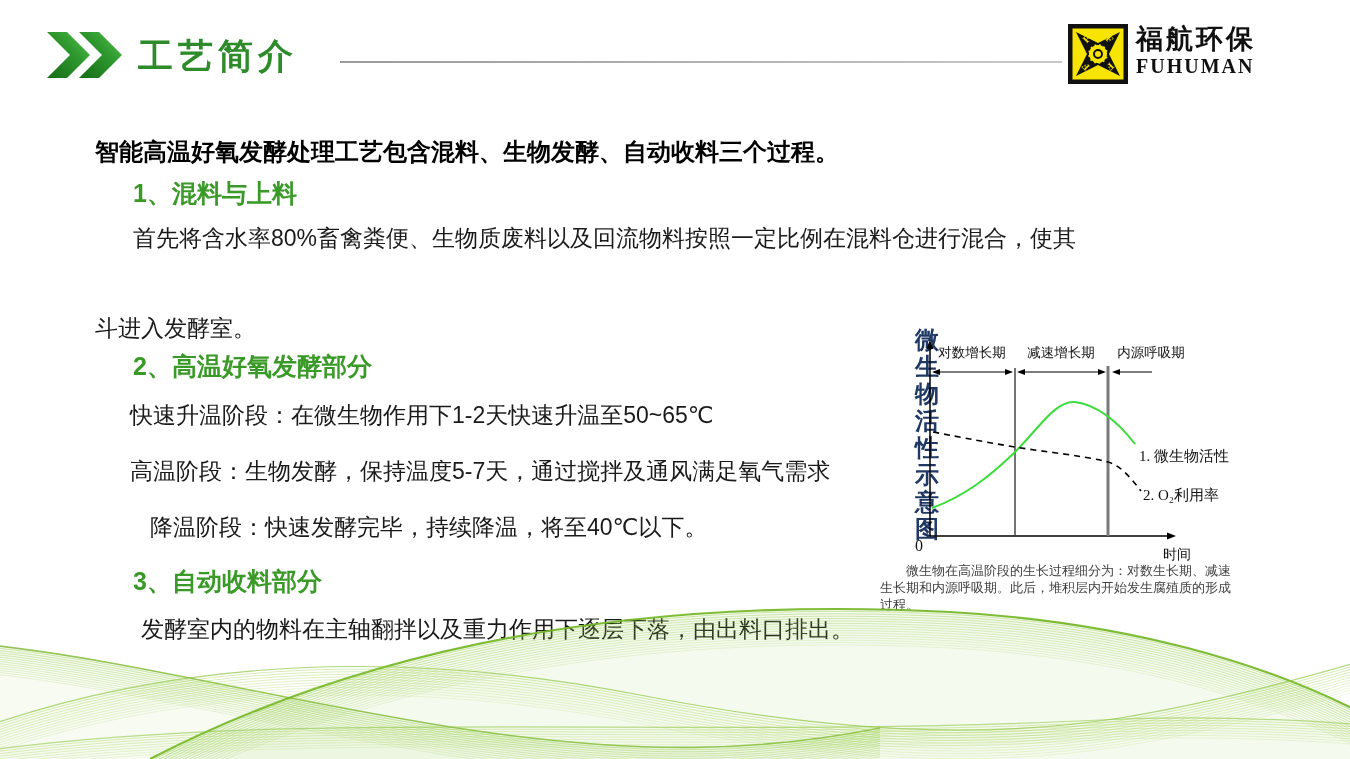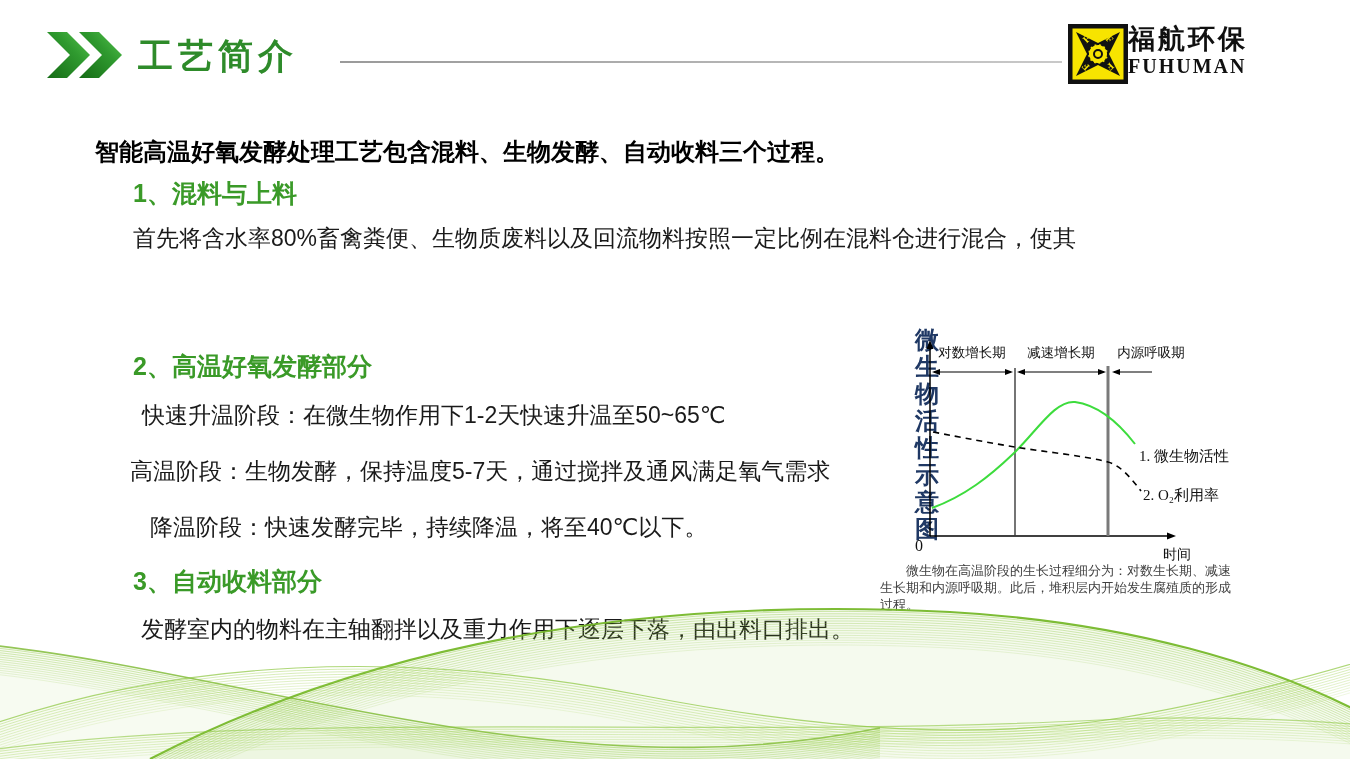--- a/index.html
+++ b/index.html
@@ -5,21 +5,21 @@
   html,body{margin:0;padding:0;}
   body{font-family:"Liberation Sans","DejaVu Sans",sans-serif;}
   #slide{position:relative;width:1350px;height:759px;background:#ffffff;overflow:hidden;}
 
   
   .page-title{position:absolute;left:138px;top:33px;font-family:"Liberation Serif","DejaVu Serif",serif;
               font-size:35px;font-weight:bold;color:#2e8b2a;letter-spacing:5px;}
   .title-rule{position:absolute;left:340px;top:61px;width:722px;height:2px;
               background:linear-gradient(to right,#9a9a9a,#c9c9c9);}
   .logo{position:absolute;left:1068px;top:24px;display:flex;align-items:flex-start;}
-  .logo-text{margin-left:0;}
+  .logo-text{margin-left:8px;}
   .logo-cn{font-size:27px;font-weight:bold;color:#101010;letter-spacing:3px;line-height:30px;}
   .logo-en{font-family:"Liberation Serif","DejaVu Serif",serif;font-size:20px;font-weight:bold;
            color:#101010;letter-spacing:2px;line-height:24px;}
 
   
   .t{position:absolute;white-space:nowrap;color:#1a1a1a;}
   .intro{font-size:24px;font-weight:bold;color:#000;}
   .h-green{font-size:25px;font-weight:bold;color:#3a9a28;}
   .body{font-size:23px;}
 
@@ -69,23 +69,24 @@
     <div class="logo-text">
       <div class="logo-cn">福航环保</div>
       <div class="logo-en">FUHUMAN</div>
     </div>
   </div>
 
   <div class="t intro" style="left:95px;top:124px;margin-top:12px;">智能高温好氧发酵处理工艺包含混料、生物发酵、自动收料三个过程。</div>
 
   <div class="t h-green" style="left:133px;top:177px;">1、混料与上料</div>
   <div class="t body" style="left:133px;top:223px;">首先将含水率80%畜禽粪便、生物质废料以及回流物料按照一定比例在混料仓进行混合，使其</div>
+  <div class="t body" style="left:95px;top:313px;">斗进入发酵室。</div>
 
   <div class="t h-green" style="left:133px;top:350px;">2、高温好氧发酵部分</div>
-  <div class="t body" style="left:130px;top:400px;margin-left:12px;">快速升温阶段：在微生物作用下1-2天快速升温至50~65℃</div>
+  <div class="t body" style="left:130px;top:400px;">快速升温阶段：在微生物作用下1-2天快速升温至50~65℃</div>
   <div class="t body" style="left:130px;top:456px;">高温阶段：生物发酵，保持温度5-7天，通过搅拌及通风满足氧气需求</div>
   <div class="t body" style="left:130px;top:512px;margin-left:20px;">降温阶段：快速发酵完毕，持续降温，将至40℃以下。</div>
 
   <div class="t h-green" style="left:133px;top:565px;">3、自动收料部分</div>
   <div class="t body" style="left:141px;top:614px;">发酵室内的物料在主轴翻拌以及重力作用下逐层下落，由出料口排出。</div>
 
   <div class="chart-vtitle">微生物活性示意图</div>
 
   <svg style="position:absolute;left:905px;top:330px;" width="350" height="232" viewBox="0 0 350 232">
 

